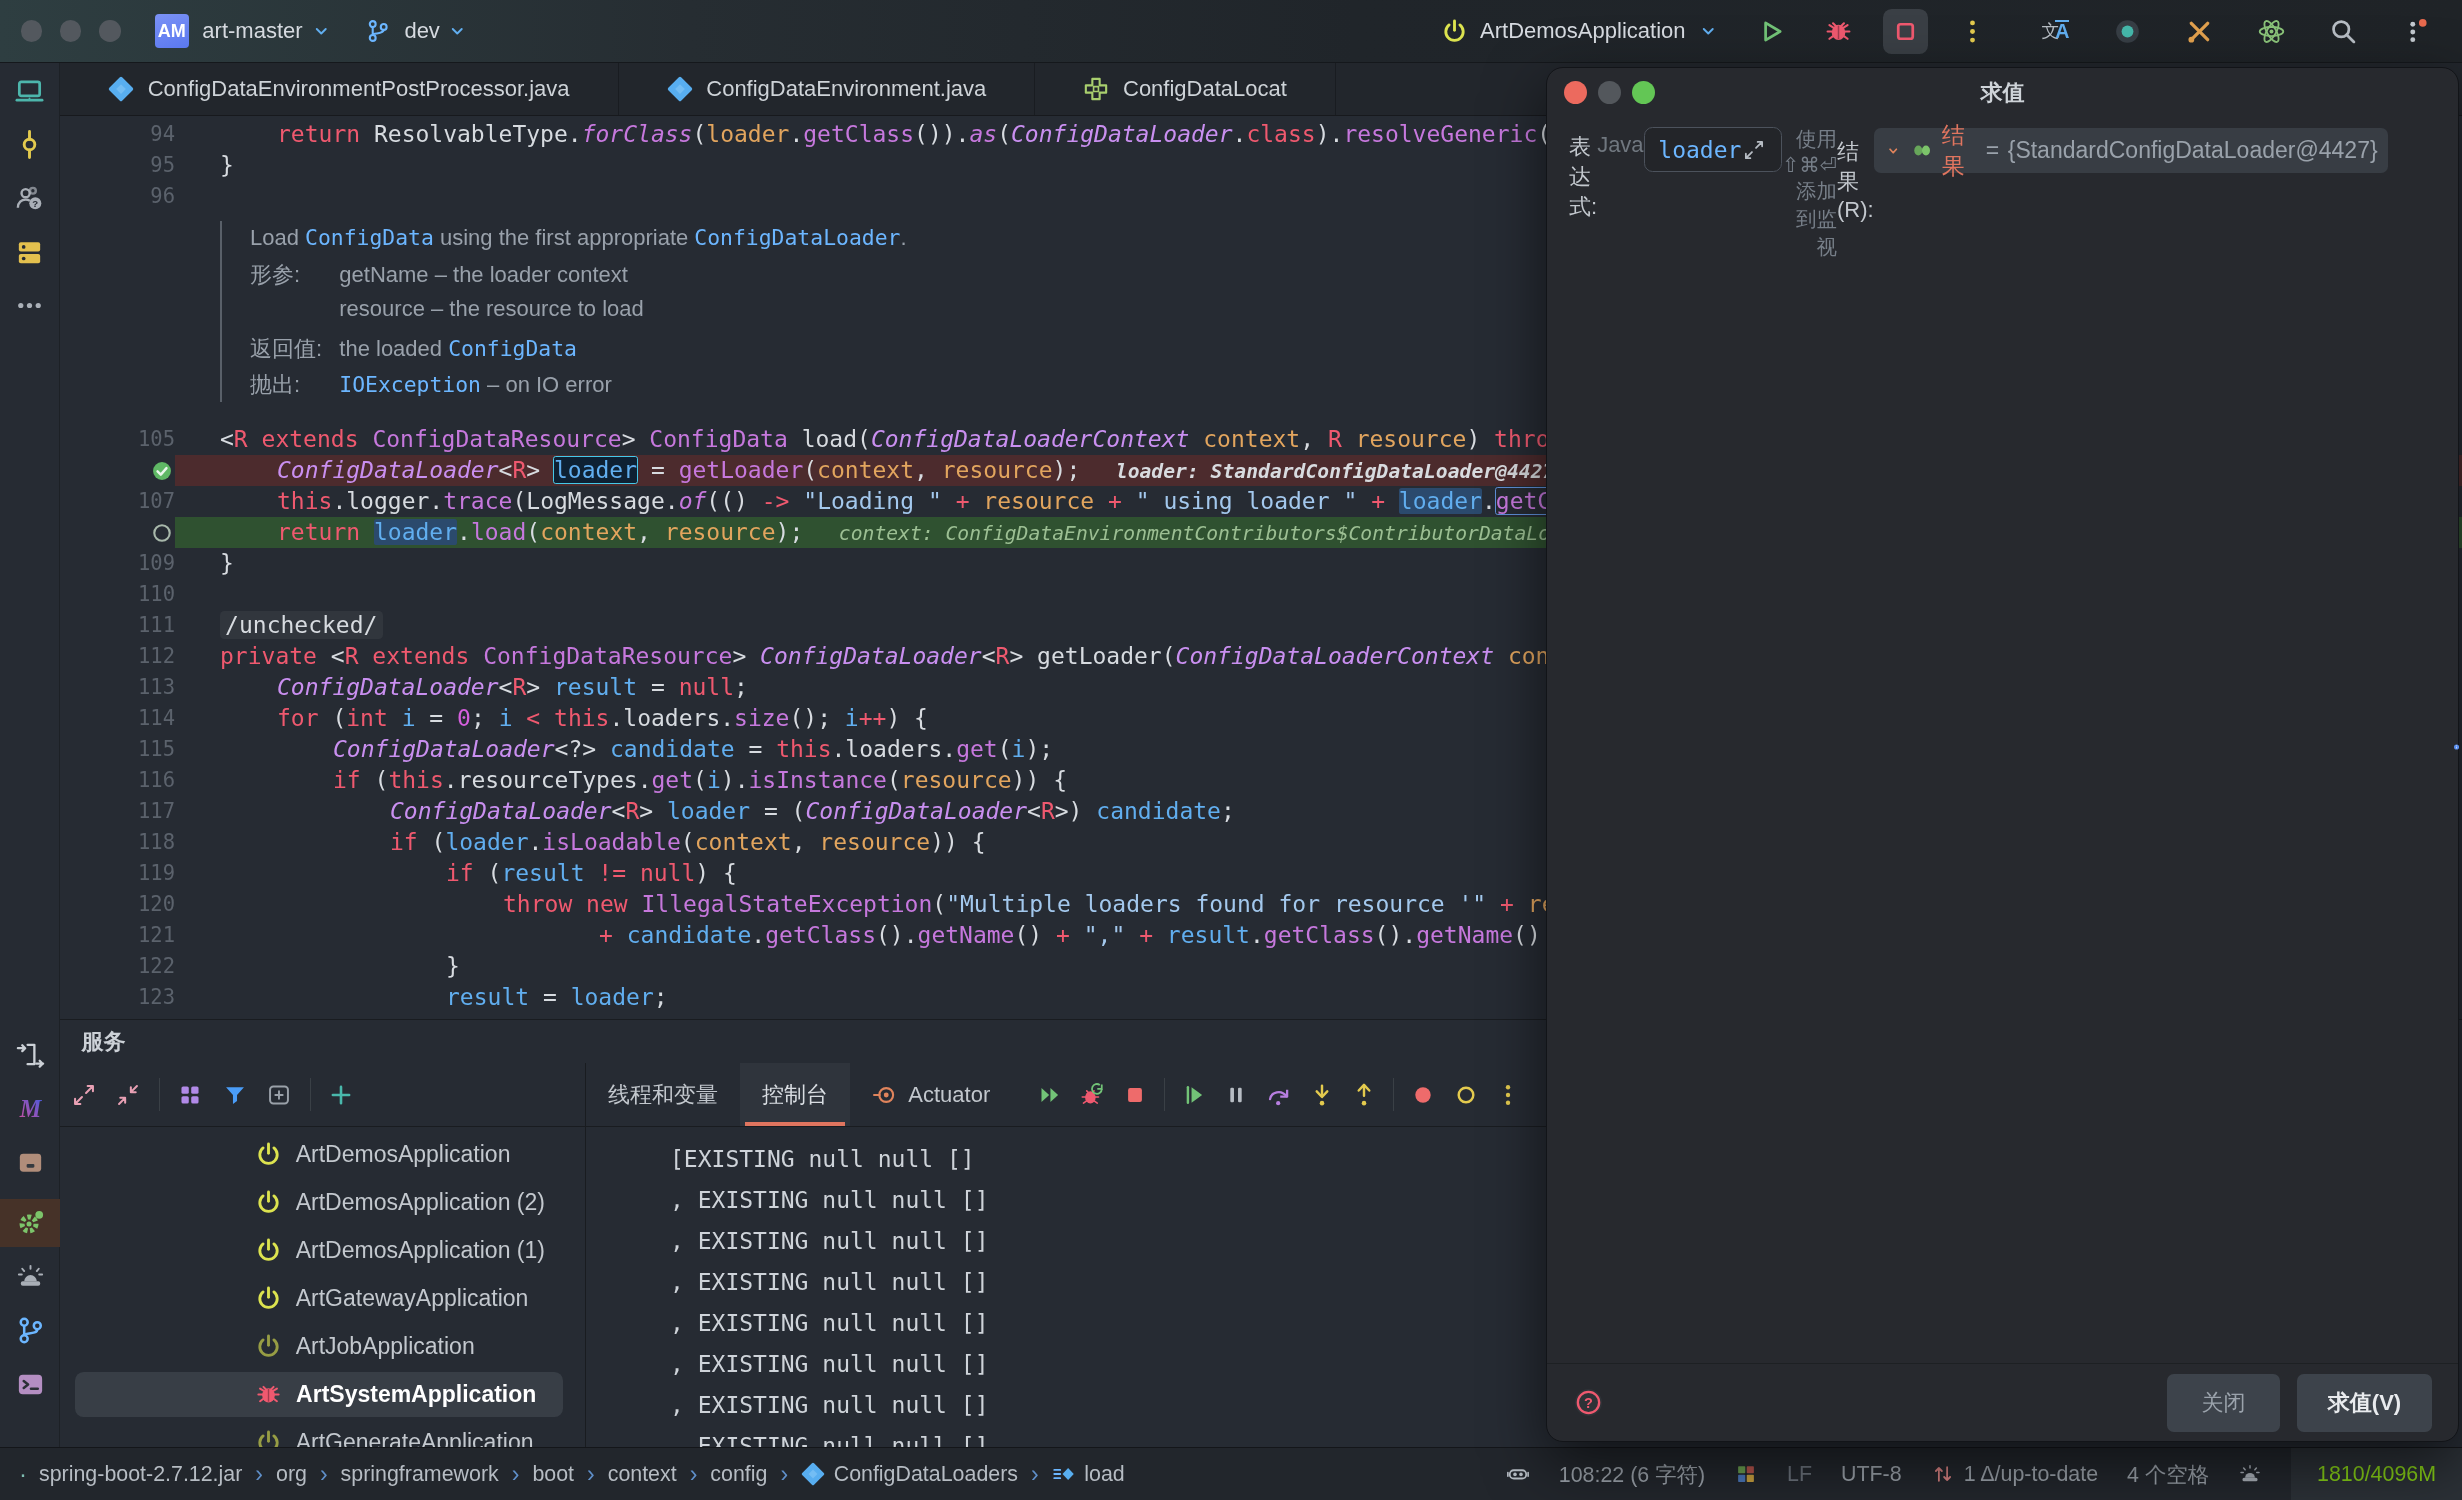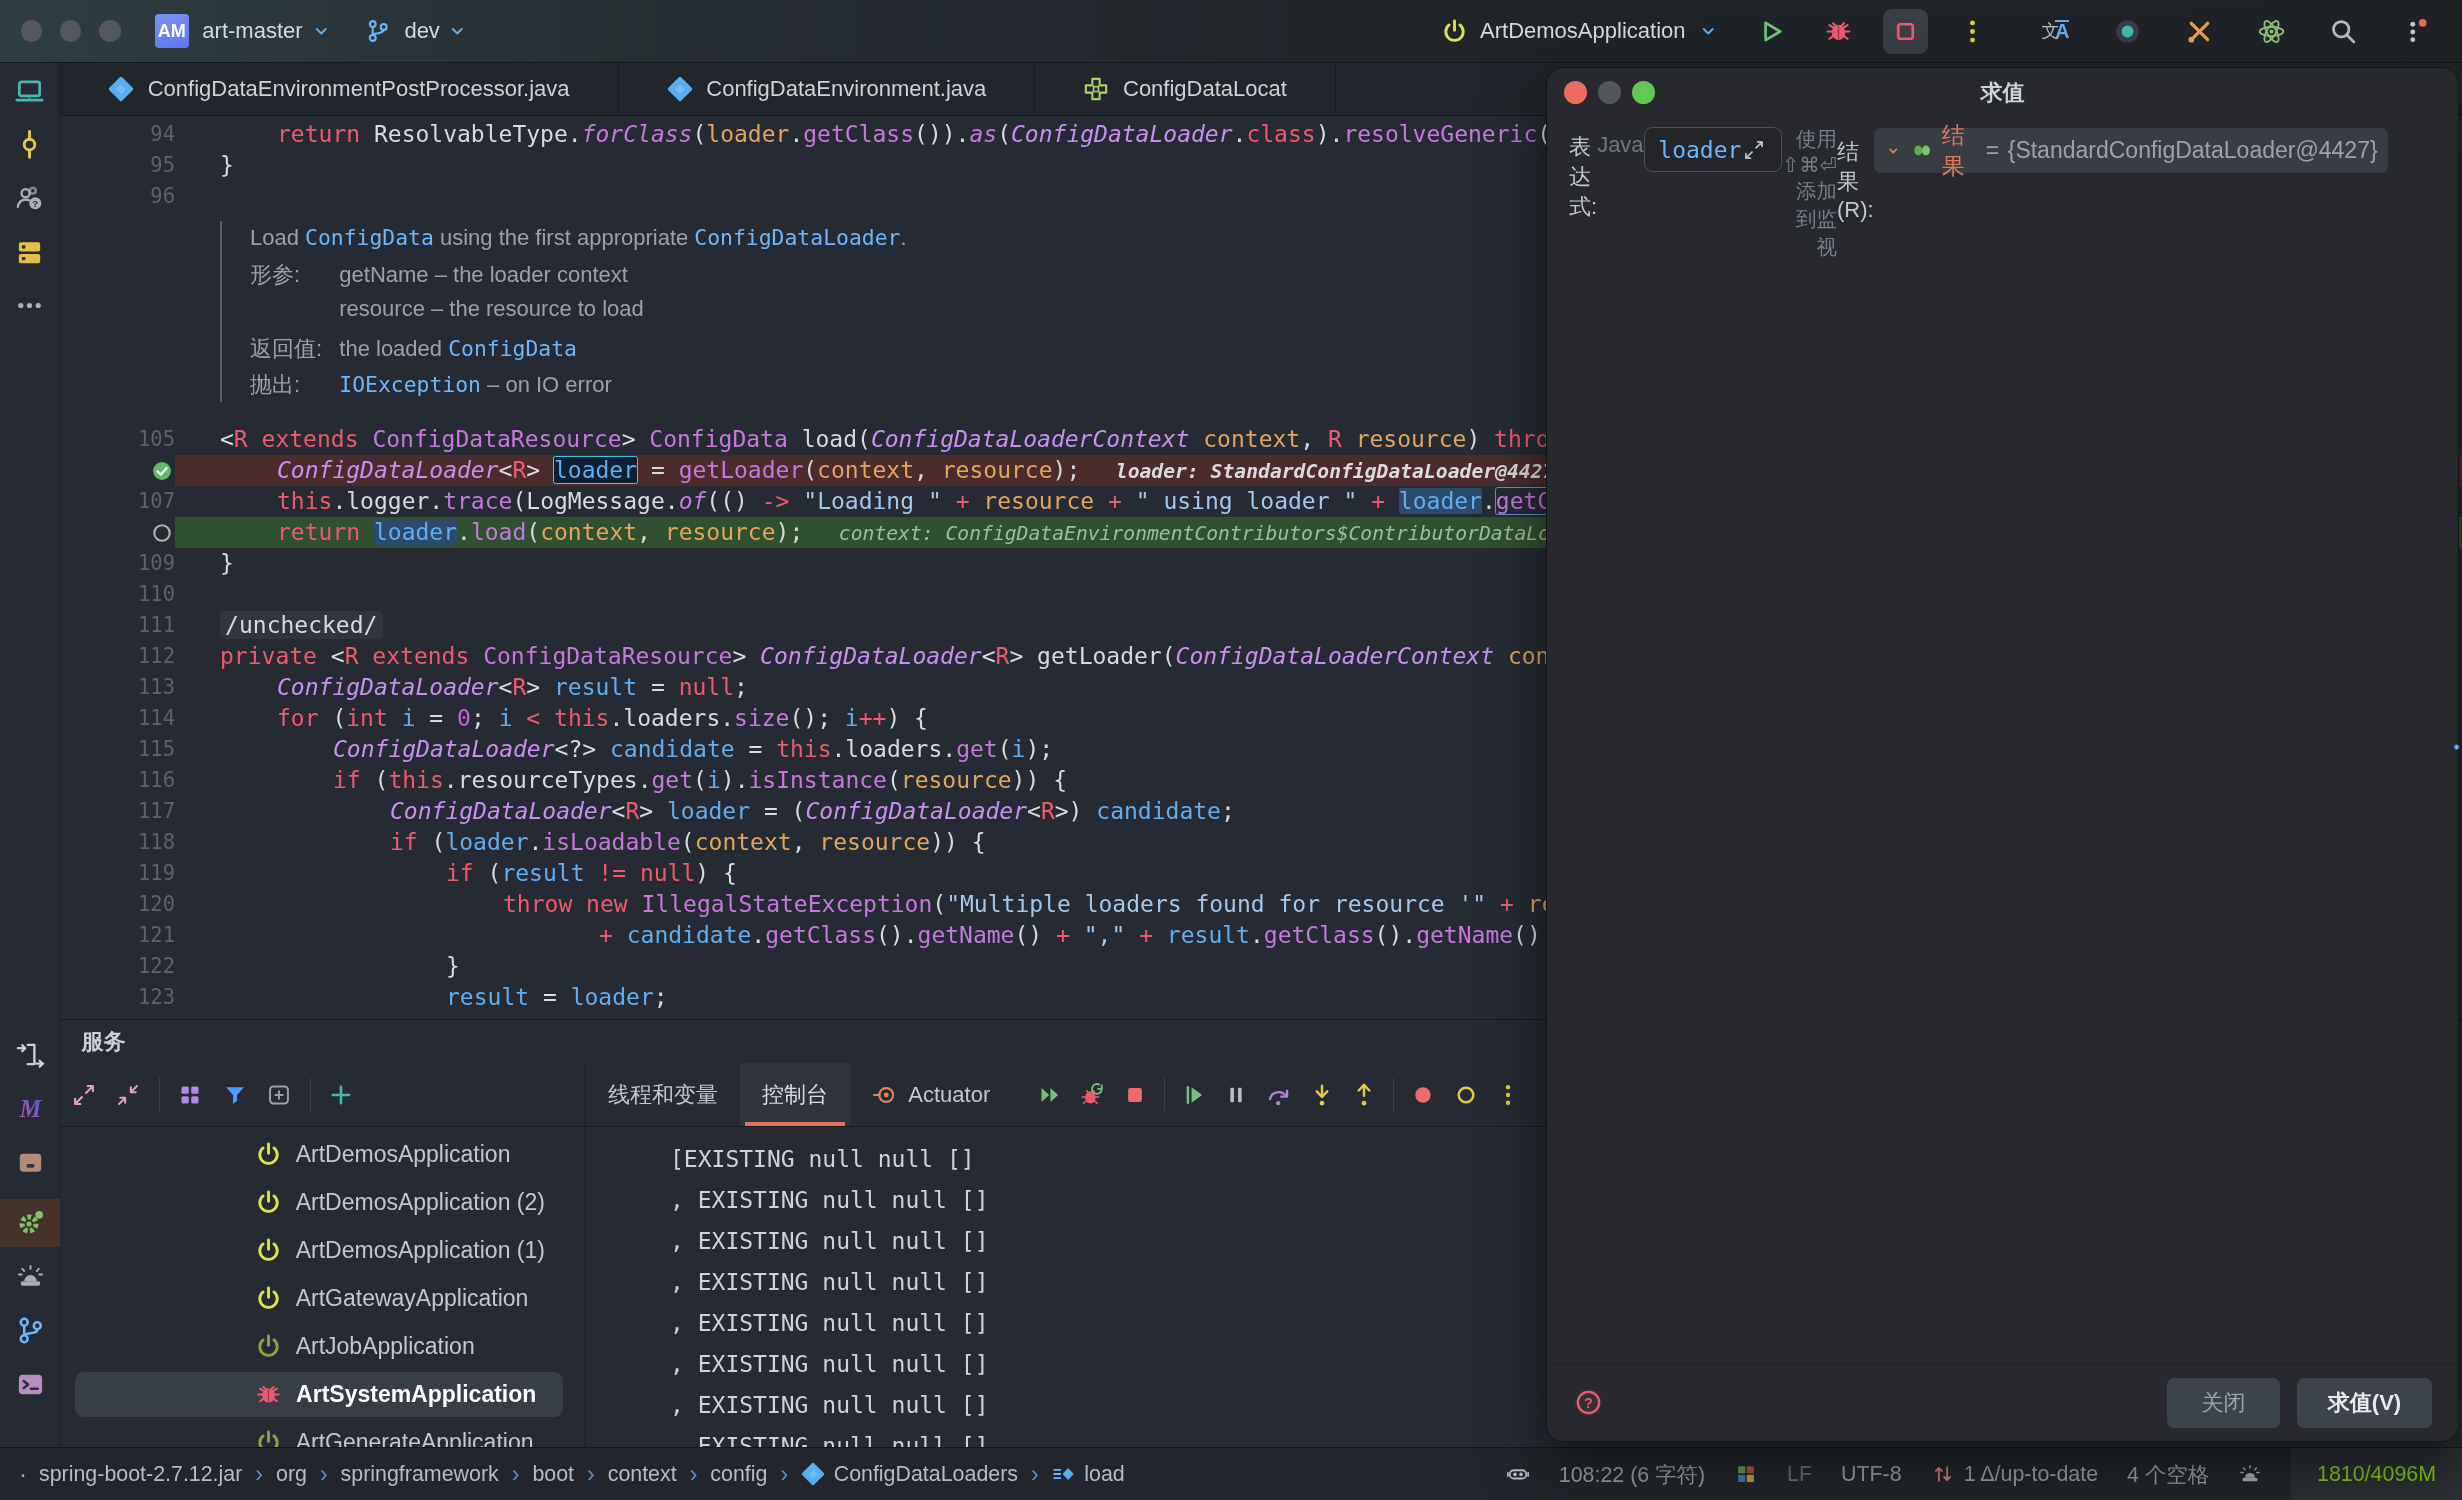--- a/index.html
+++ b/index.html
@@ -132,21 +132,21 @@
   #exprtext{font-family:"DejaVu Sans Mono",monospace;font-size:23px;color:#6cb6ff}
   .hintrow{margin-top:6.8px;text-align:right;font-size:20.5px;color:#767e88}
   .reslabel{margin-top:19px;font-size:22px;color:#c3c8ce}
   #resrow{margin-top:10.3px;height:45px;background:#383d44;border-radius:6.8px;display:flex;
     align-items:center;padding:0 10.3px;gap:8.6px;font-size:23px}
   .resname{color:#e0755f}
   .reseq{color:#9aa2ab}
   .resval{color:#9aa2ab}
   #inforow{margin-top:12px;margin-left:65px;display:flex;align-items:center;gap:10.3px;font-size:22px;color:#9aa2ab}
   #dfoot{height:78px;border-top:0.9px solid #1d2023;display:flex;align-items:center;padding:0 26px;gap:17px}
-  .dbtn{height:50px;min-width:113px;background:#3d434b;border-radius:6.8px;display:flex;align-items:center;
+  .dbtn{height:58px;min-width:113px;background:#3d434b;border-radius:6.8px;display:flex;align-items:center;
     justify-content:center;font-size:22px;color:#9ba3ac;padding:12px 24px}
   .dbtn.primary{min-width:135px;color:#e9ebee;font-weight:bold}
 </style>
 </head>
 <body>
 
 <div id="titlebar">
   <div class="lights">
     <span class="light"></span>
     <span class="light"></span>

